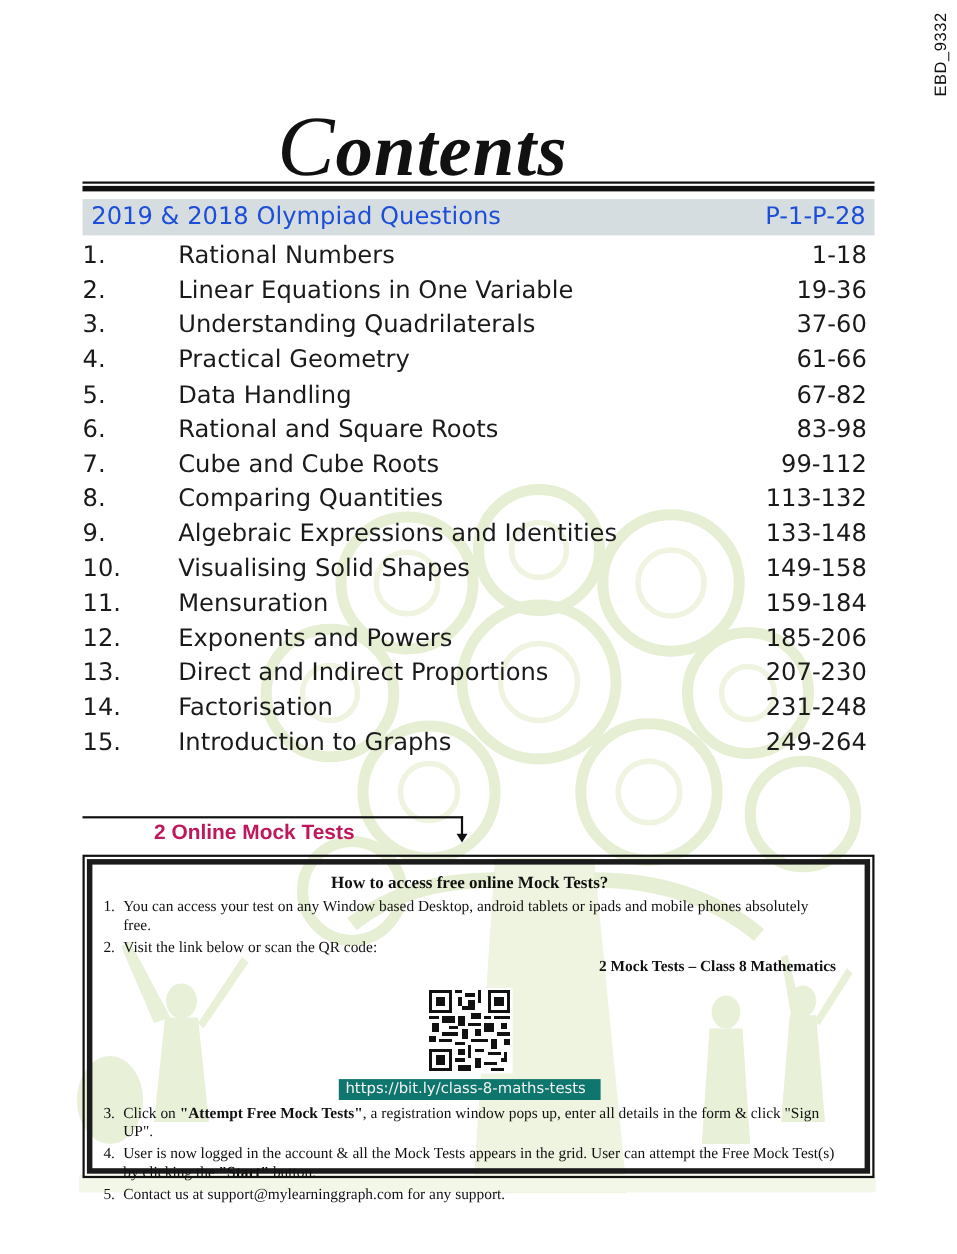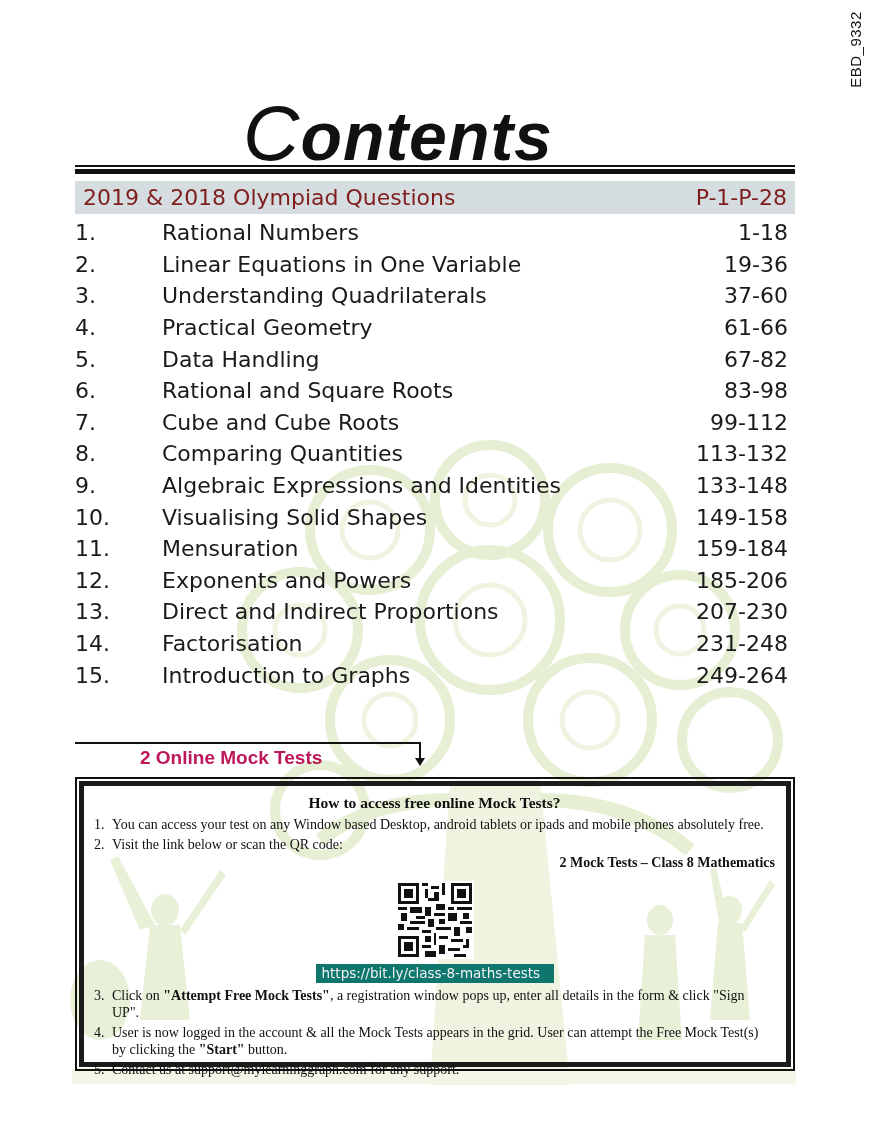--- a/index.html
+++ b/index.html
@@ -13,34 +13,34 @@
     .side-code span {
       transform: rotate(-90deg); white-space: nowrap;
       font-family: "Liberation Sans", sans-serif; font-size: 15px; color: #111;
       letter-spacing: 0.5px;
     }
 
     .bg-tree { position: absolute; left: 70px; top: 420px; width: 730px; height: 665px; z-index: 0; }
     .bg-bottom { position: absolute; left: 72px; top: 1068px; width: 724px; height: 16px; background: #f2f7e8; z-index: 0; }
 
     .title {
-      position: absolute; left: 14px; width: 768px; top: 88px; text-align: center;
-      font-family: Liberation Sans, sans-serif; font-style: italic; font-weight: bold;
+      position: absolute; left: 0; width: 768px; top: 88px; text-align: center;
+      font-family: Liberation Serif, serif; font-style: italic; font-weight: bold;
       font-size: 68px; color: #111; z-index: 1; letter-spacing: 1px;
     }
     .title .cap { font-size: 78px; font-weight: normal; }
 
     .rule-thin { position: absolute; left: 75px; width: 720px; top: 165px; height: 2px; background: #111; z-index: 1; }
     .rule-thick { position: absolute; left: 75px; width: 720px; top: 169px; height: 5px; background: #111; z-index: 1; }
 
     .band {
       position: absolute; left: 75px; width: 720px; top: 181px; height: 33px;
       background: #d5dde0; display: flex; justify-content: space-between; align-items: center;
       padding: 16px 8px; z-index: 1;
-      font-family: "DejaVu Sans", sans-serif; font-size: 22px; color: #7f1d1d;
+      font-family: "DejaVu Sans", sans-serif; font-size: 22px; color: #1d4ed8;
     }
 
     .toc { position: absolute; left: 75px; width: 713px; top: 217px; z-index: 1; }
     .toc-row {
       display: flex; align-items: center; height: 31.6px;
       font-family: "DejaVu Sans", sans-serif; font-size: 22px; color: #1a1a1a;
     }
     .toc-num { width: 43px; }
     .toc-title { flex: 1; margin-left: 44px; }
     .toc-pages { text-align: right; }
@@ -55,21 +55,21 @@
       position: absolute; left: 140px; top: 747px;
       font-family: "Liberation Sans", sans-serif; font-weight: bold; font-size: 19px; color: #be185d; z-index: 1;
     }
 
     .box-outer {
       position: absolute; left: 75px; top: 777px; width: 720px; height: 294px;
       border: 2px solid #111; z-index: 1; padding: 2px;
     }
     .box-inner {
       width: 100%; height: 100%; border: 5px solid #1b1b1b;
-      padding: 6px 11px 0 10px;
+      padding: 6px 26px 0 10px;
       font-family: "Liberation Serif", serif; font-size: 14px; color: #111;
     }
     .box-head { text-align: center; font-weight: bold; font-size: 15.5px; margin-top: 2px; margin-bottom: 4px; }
     .step { display: flex; line-height: 17px; margin-bottom: 3px; }
     .step .n { width: 18px; flex-shrink: 0; }
     .step .t { flex: 1; }
     .sub-head { text-align: right; font-weight: bold; font-size: 14px; margin-top: -1px; }
     .qr-wrap { display: flex; justify-content: center; margin-top: 10px; }
     .qr { width: 78px; height: 78px; background: #fff; padding: 2px; }
     .url-wrap { display: flex; justify-content: center; margin-top: 5px; margin-bottom: 4px; }

